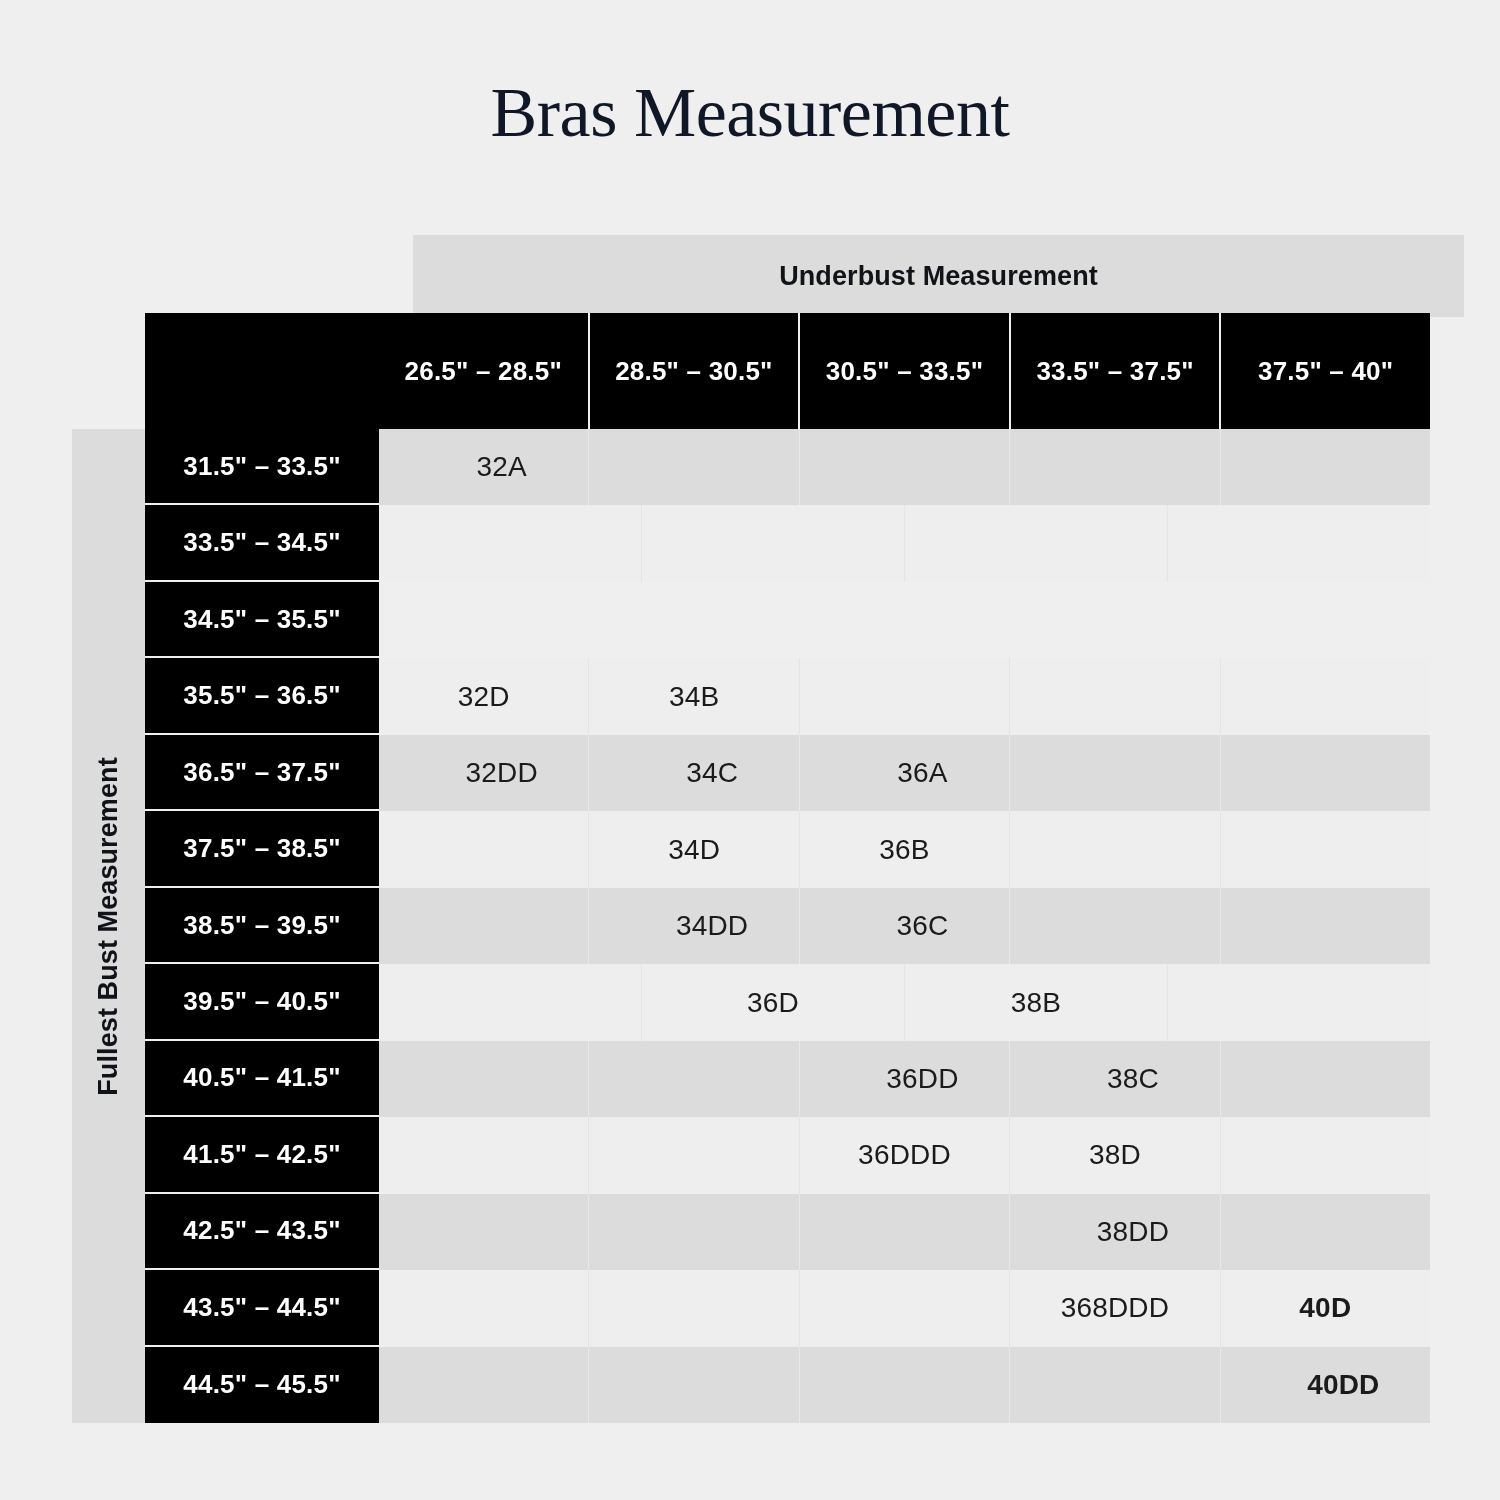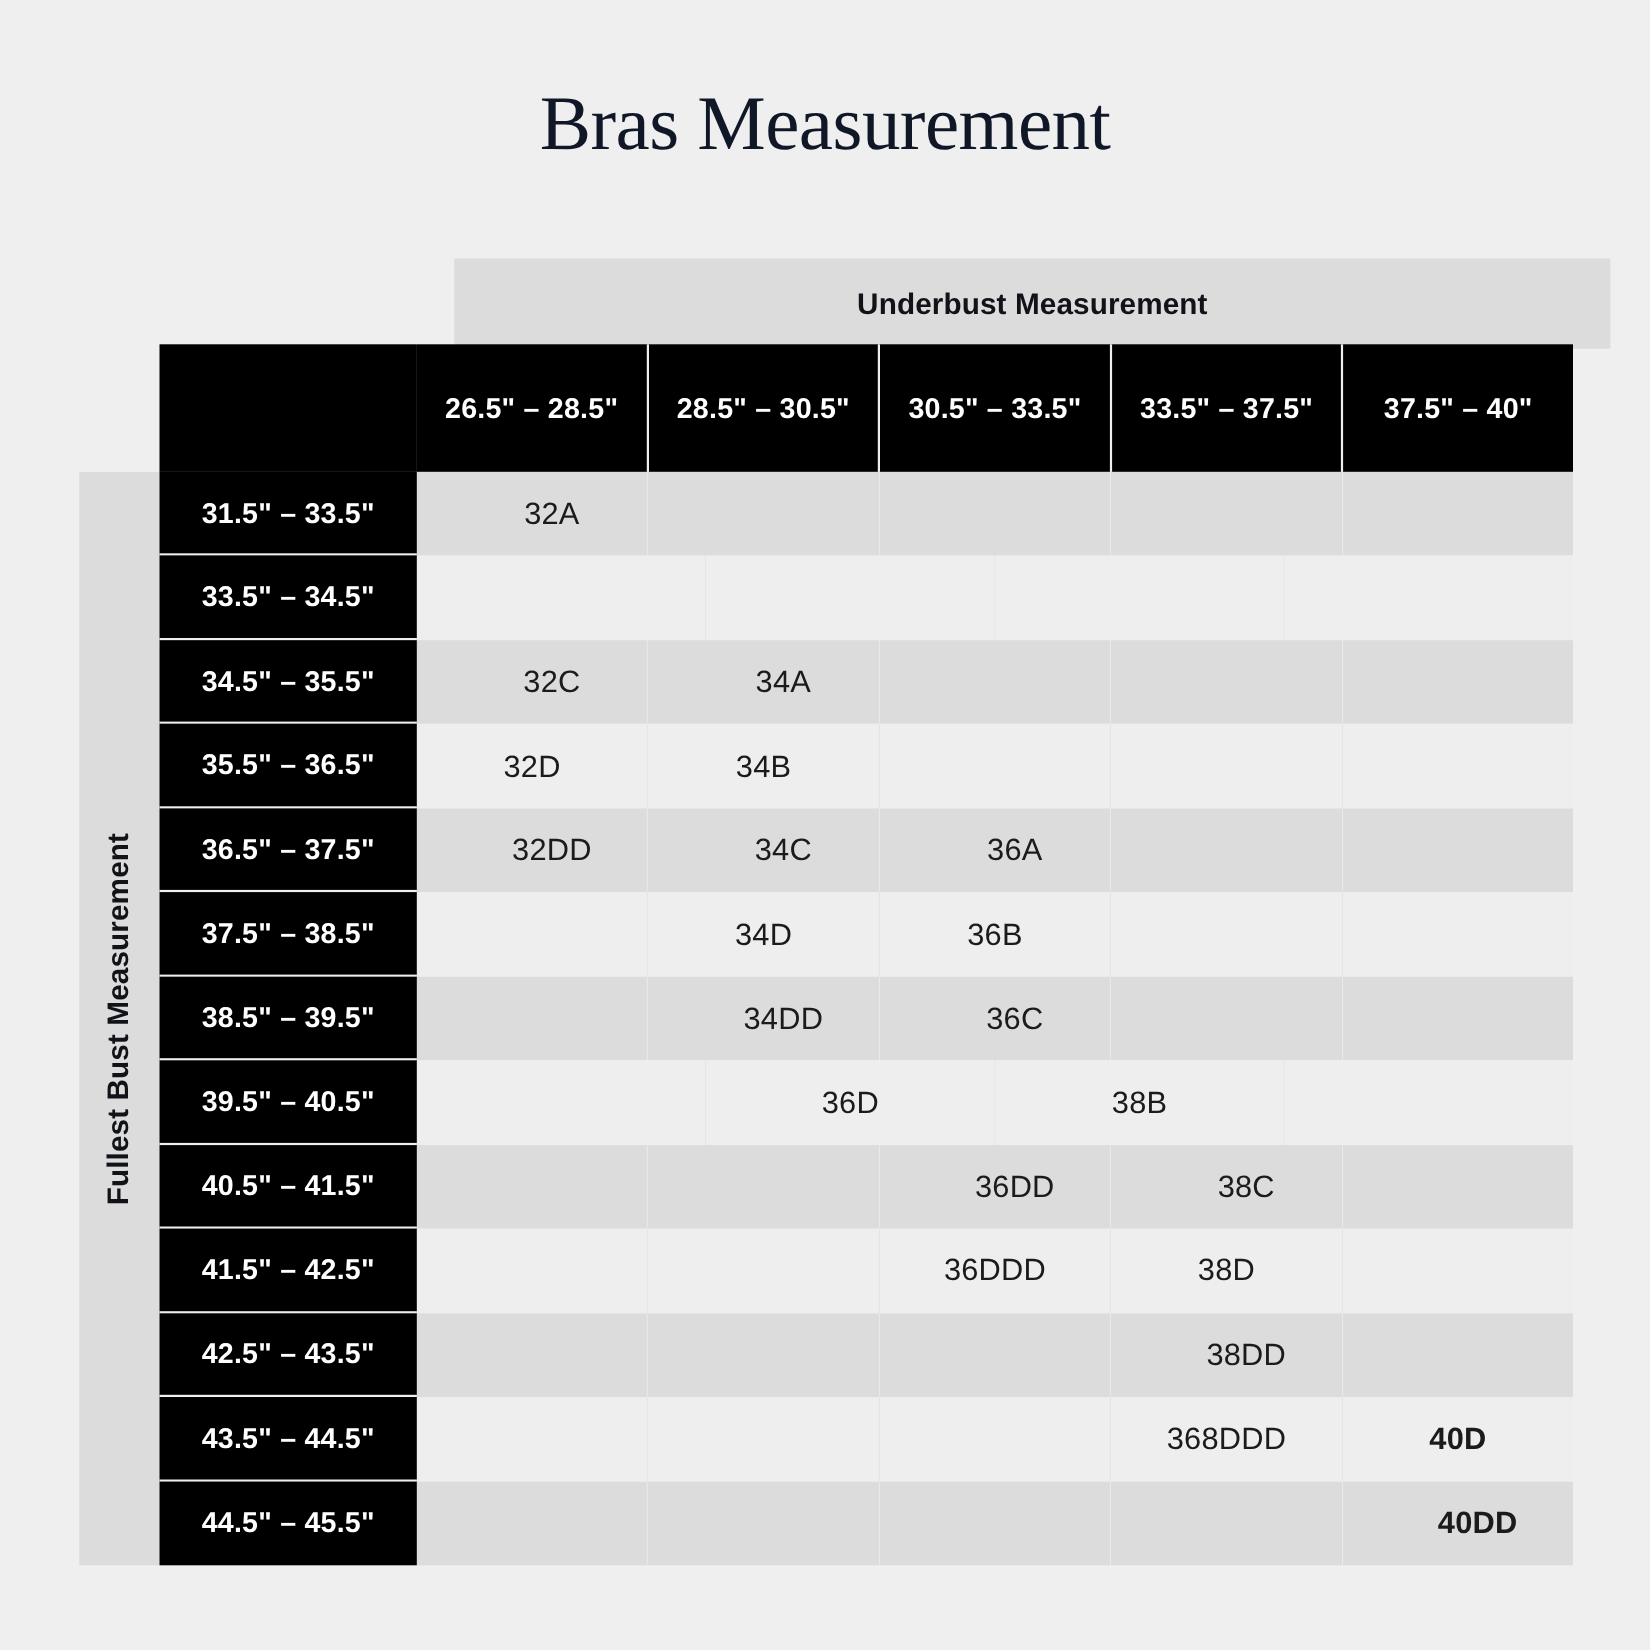--- a/index.html
+++ b/index.html
@@ -208,27 +208,20 @@
         <div class="row-header-cell">33.5" – 34.5"</div>
         <div class="data-cells">
           <div class="data-cell"></div>
           <div class="data-cell"></div>
           <div class="data-cell"></div>
           <div class="data-cell"></div>
         </div>
       </div>
       <div class="body-row band-dark">
         <div class="row-header-cell">34.5" – 35.5"</div>
-        <div class="data-cells">
-          <div class="data-cell">32C</div>
-          <div class="data-cell">34A</div>
-          <div class="data-cell"></div>
-          <div class="data-cell"></div>
-          <div class="data-cell"></div>
-        </div>
       </div>
       <div class="body-row band-light">
         <div class="row-header-cell">35.5" – 36.5"</div>
         <div class="data-cells">
           <div class="data-cell">32D</div>
           <div class="data-cell">34B</div>
           <div class="data-cell"></div>
           <div class="data-cell"></div>
           <div class="data-cell"></div>
         </div>

